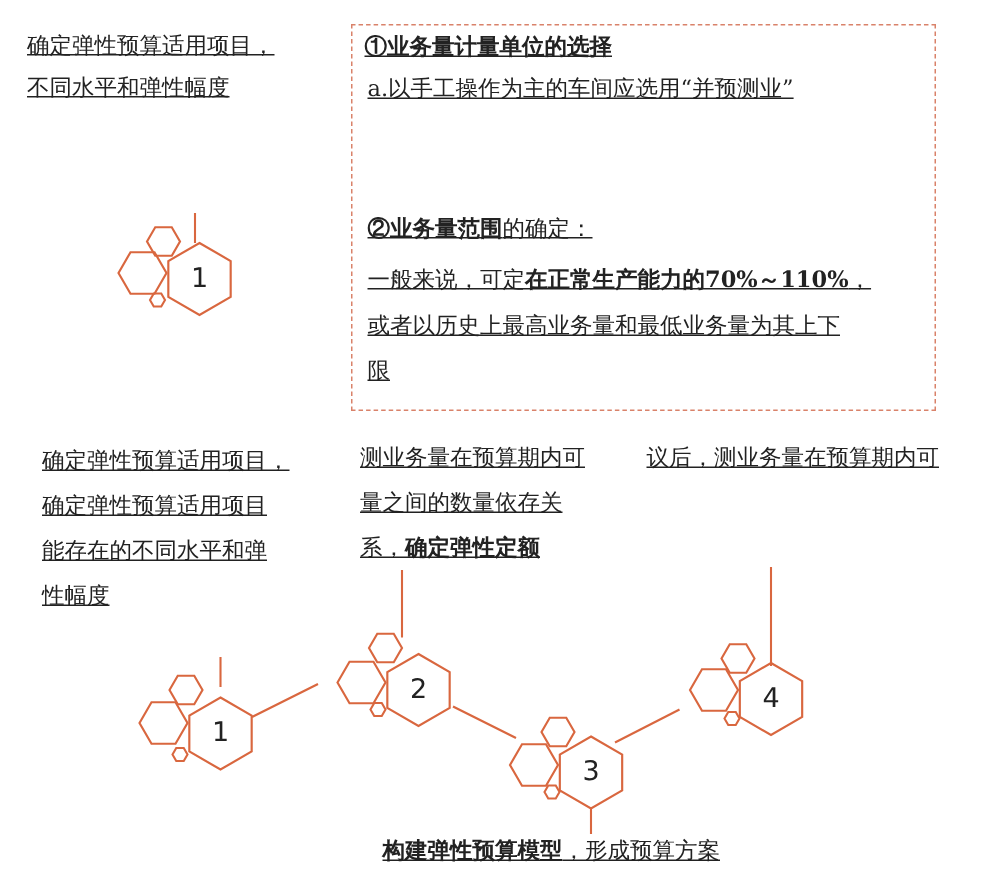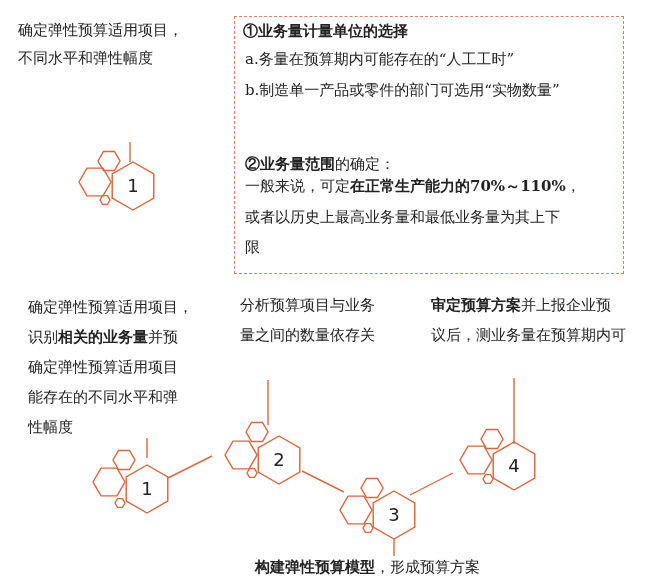--- a/index.html
+++ b/index.html
@@ -1,59 +1,57 @@
 <!DOCTYPE html>
 <html><head>
 <meta charset="utf-8">
 <style>
   html, body { margin:0; padding:0; background:#ffffff; }
   body { width:668px; height:587px; position:relative; overflow:hidden;
          font-family: "DejaVu Serif", "Liberation Serif", serif; color:#222; }
-  .txt { position:absolute; font-size:15px; line-height:28px; color:#222; }
+  .txt { position:absolute; font-size:15px; line-height:28px; color:#222;text-decoration:underline; }
   .txt b { font-weight:bold; }
   .box { position:absolute; left:234px; top:16px; width:390px; height:258px;
          border:1px dashed #d9826a; box-sizing:border-box; }
-  .box .line { position:absolute; left:10px; font-size:15px; line-height:24px; white-space:nowrap; }
+  .box .line { position:absolute; left:10px; font-size:15px; line-height:24px; white-space:nowrap;text-decoration:underline; }
   svg.diagram { position:absolute; left:0; top:0; }
   .num { position:absolute; font-family:"DejaVu Sans", "Liberation Sans", sans-serif;
          font-size:18px; color:#222; width:30px; text-align:center; line-height:22px; }
 </style>
 </head>
 <body>
 
 <div class="txt" style="left:18px; top:16px; width:210px;">
   <div>确定弹性预算适用项目，</div>
   <div>不同水平和弹性幅度</div>
 </div>
 
 <div class="box">
   <div class="line" style="top:2px; left:8px;"><b>①业务量计量单位的选择</b></div>
-  <div class="line" style="top:30px;">a.务量在预算期内可能存在的“人工工时”</div>
-  <div class="line" style="top:61px;">b.制造单一产品或零件的部门可选用“实物数量”</div>
-  <div class="line" style="top:123px;margin-top:12px;"><b>②业务量范围</b><span>的确定：</span></div>
+  <div class="line" style="top:30px;">a.以手工操作为主的车间应选用“并预测业”</div>
+  <div class="line" style="top:123px;"><b>②业务量范围</b><span>的确定：</span></div>
   <div class="line" style="top:157px;"><span>一般来说，可定</span><b>在正常生产能力的70%～110%</b><span>，</span></div>
   <div class="line" style="top:188px;">或者以历史上最高业务量和最低业务量为其上下</div>
   <div class="line" style="top:218px;">限</div>
 </div>
 
 <div class="txt" style="left:28px; top:292px; width:200px; line-height:30px;">
   <div>确定弹性预算适用项目，</div>
-  <div><span>识别</span><b>相关的业务量</b><span>并预</span></div>
   <div>确定弹性预算适用项目</div>
   <div>能存在的不同水平和弹</div>
   <div>性幅度</div>
 </div>
 
 <div class="txt" style="left:240px; top:290px; width:180px; line-height:30px;">
-  <div>分析预算项目与业务</div>
+  <div>测业务量在预算期内可</div>
   <div>量之间的数量依存关</div>
+  <div><span>系，</span><b>确定弹性定额</b></div>
 </div>
 
 <div class="txt" style="left:431px; top:290px; width:230px; line-height:30px;">
-  <div><b>审定预算方案</b><span>并上报企业预</span></div>
   <div>议后，测业务量在预算期内可</div>
 </div>
 
 <div class="txt" style="left:255px; top:553px; width:300px; line-height:28px;">
   <b>构建弹性预算模型</b><span>，形成预算方案</span>
 </div>
 
 <svg class="diagram" width="668" height="587" xmlns="http://www.w3.org/2000/svg">
   <defs>
 

